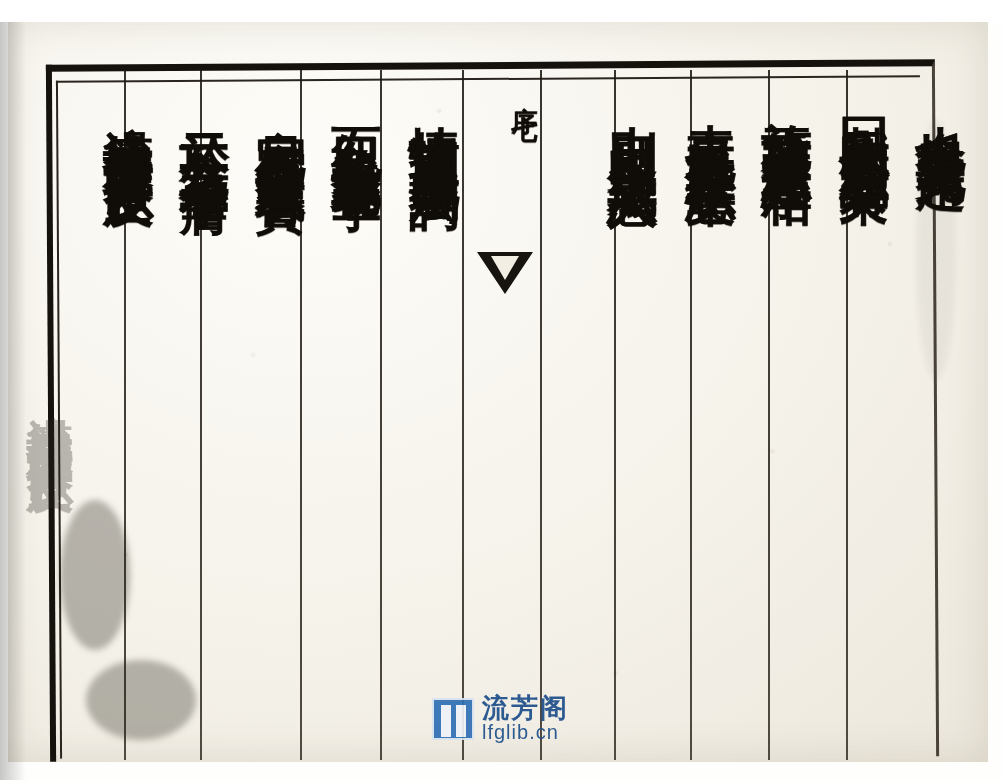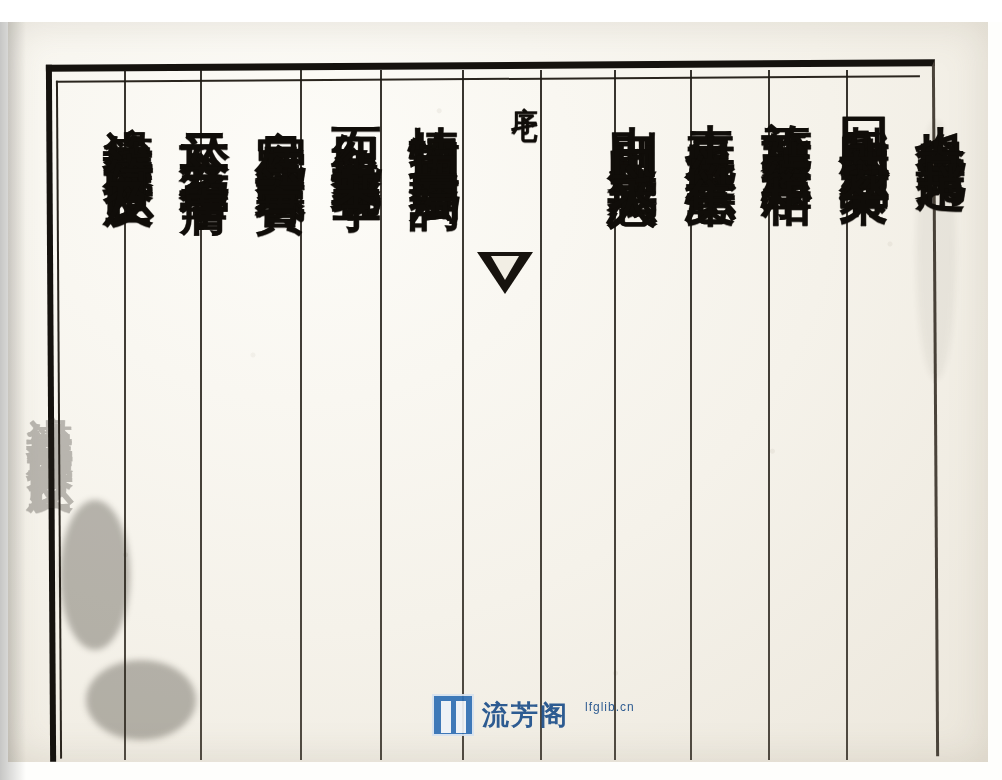--- a/index.html
+++ b/index.html
@@ -171,34 +171,33 @@
   }
   .wm-logo:after {
     content: "";
     position: absolute;
     left: 22px; top: 5px;
     width: 10px; height: 32px;
     background: #eef3f8;
   }
   .wm-text {
     display: flex;
-    flex-direction: row;
+    flex-direction: column;
     line-height: 1.05;
-    gap: 16px;
   }
   .wm-cn {
     font-family: "DejaVu Serif", serif;
     font-size: 27px;
     font-weight: 700;
     color: #1d4f8a;
     letter-spacing: 2px;
   }
   .wm-en {
     font-family: "Liberation Sans", sans-serif;
-    font-size: 12px;
+    font-size: 20px;
     color: #1d4f8a;
     letter-spacing: 1px;
   }
 
   
   .edge-shadow {
     position: absolute;
     left: 0; top: 0;
     width: 26px; height: 780px;
     background: linear-gradient(to right, rgba(0,0,0,.22), rgba(0,0,0,0));

